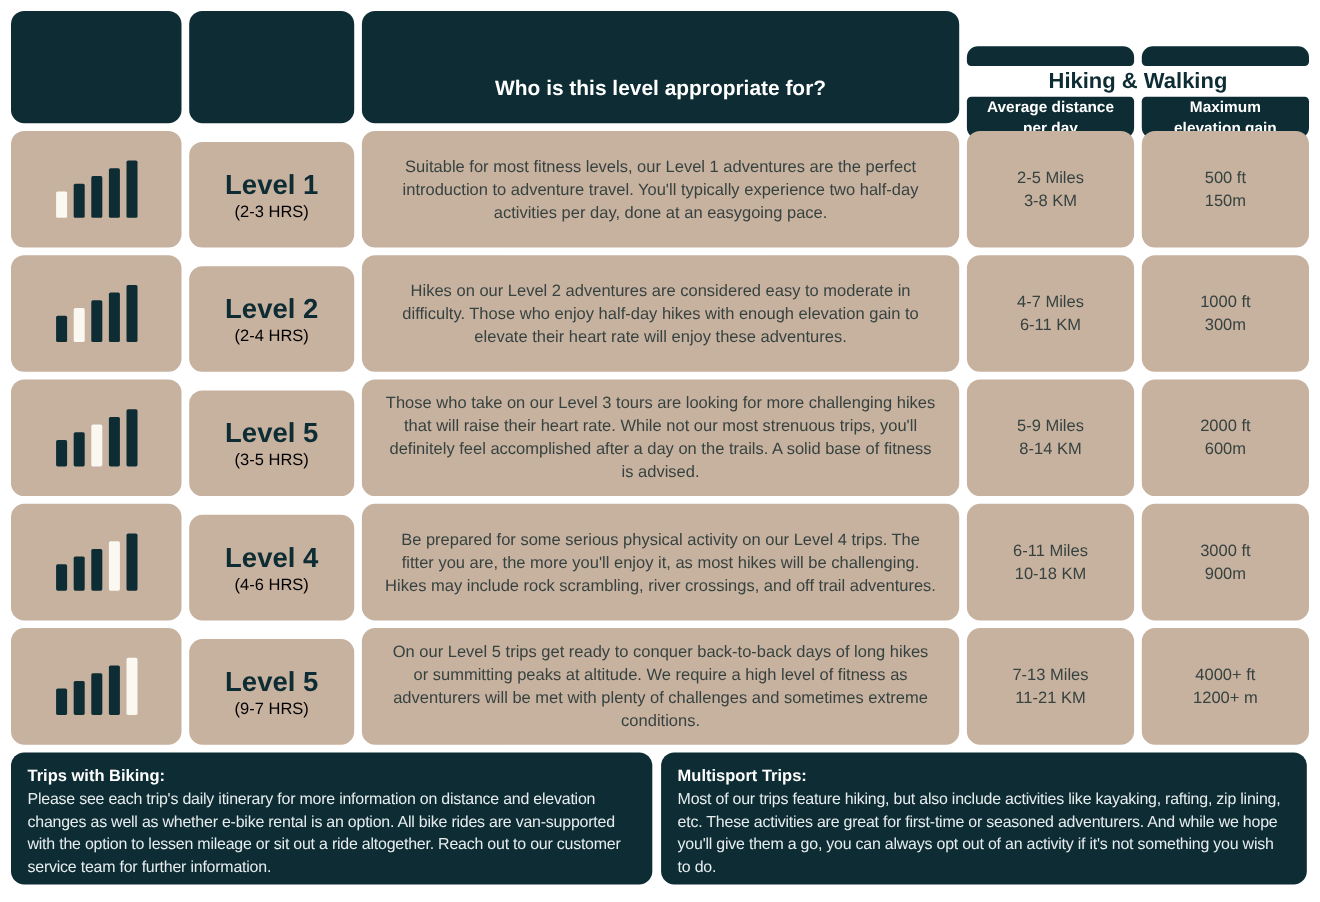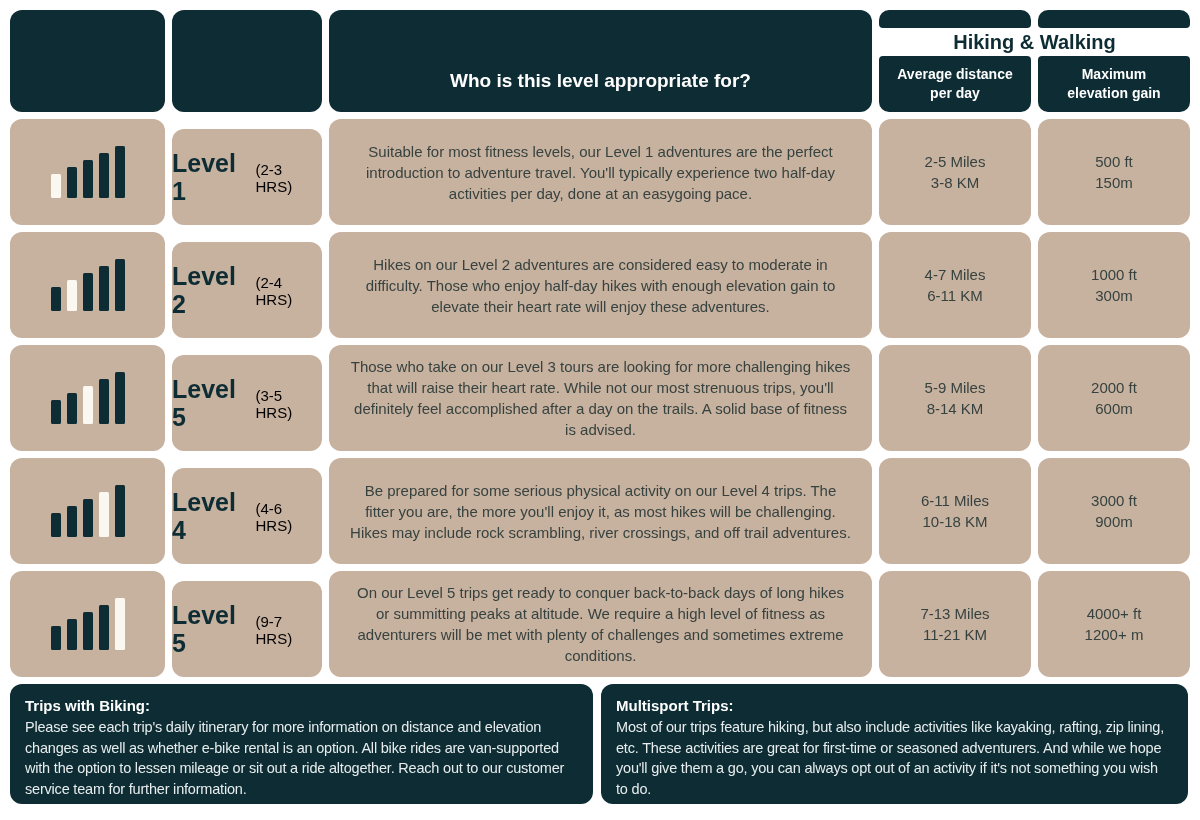--- a/index.html
+++ b/index.html
@@ -16,35 +16,35 @@
     column-gap:7px;row-gap:7px;
   }
   .cell{border-radius:12px;box-sizing:border-box;}
   .dark{background:var(--dark);}
   .tan{background:var(--tan);}
 
   
   .who-cell{display:flex;align-items:flex-end;justify-content:center;
     padding-bottom:20px;color:#ffffff;font-weight:bold;font-size:19px;}
   .hw-group{grid-column:4/6;display:grid;grid-template-columns:1fr 1fr;
-    grid-template-rows:18px 28px 1fr;column-gap:7px;}
+    grid-template-rows:18px 28px 1fr;column-gap:7px;margin-top:32px;}
   .hw-cap{background:var(--dark);border-radius:10px 10px 4px 4px;}
   .hw-band{grid-column:1/3;grid-row:2;background:#ffffff;display:flex;
     align-items:center;justify-content:center;color:var(--dark);
     font-weight:bold;font-size:20px;}
   .hw-sub{grid-row:3;background:var(--dark);border-radius:4px 4px 10px 10px;
     display:flex;align-items:center;justify-content:center;text-align:center;
     color:#ffffff;font-weight:bold;font-size:14px;line-height:19px;white-space:pre-line;}
 
   
   .icon-cell{display:flex;align-items:center;justify-content:center;}
   .bars{display:flex;align-items:flex-end;gap:6px;height:52px;}
   .bar{width:10px;background:var(--dark);border-radius:1.5px;}
   .bar.hl{background:#fbf8f1;}
-  .level-cell{display:flex;flex-direction:row;align-items:center;justify-content:center;margin-top:10px;}
+  .level-cell{display:flex;flex-direction:column;align-items:center;justify-content:center;margin-top:10px;}
   .level-name{color:var(--dark);font-weight:bold;font-size:25px;line-height:28px;}
   .level-hours{color:#000000;font-size:15px;margin-top:2px;}
   .desc-cell{display:flex;align-items:center;justify-content:center;text-align:center;
     padding:8px 20px;color:#36423f;font-size:15px;line-height:21px;}
   .stat-cell{display:flex;align-items:center;justify-content:center;text-align:center;
     color:#36423f;font-size:15px;line-height:21px;white-space:pre-line;}
 
   
   .footers{display:grid;grid-template-columns:583px 1fr;gap:8px;margin-top:7px;}
   .footbox{background:var(--dark);border-radius:12px;height:120px;box-sizing:border-box;

